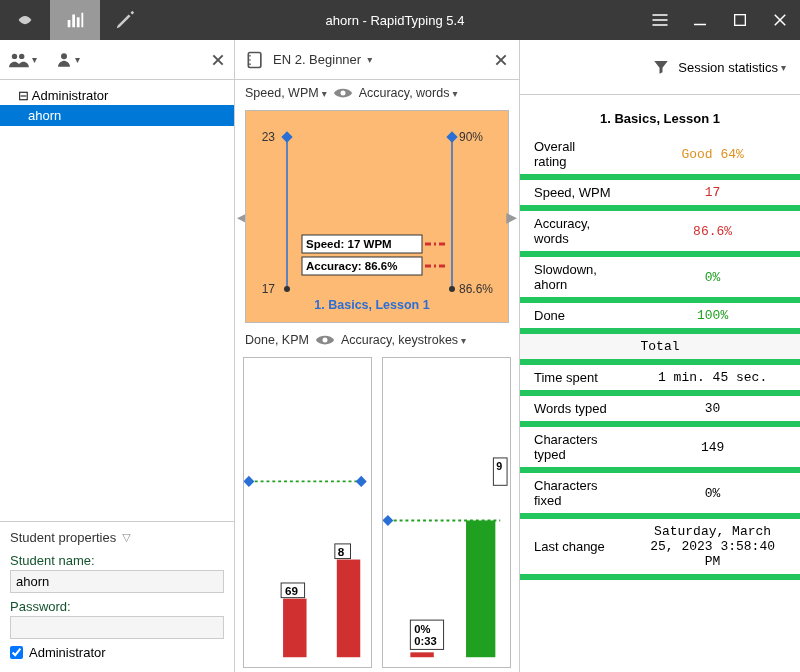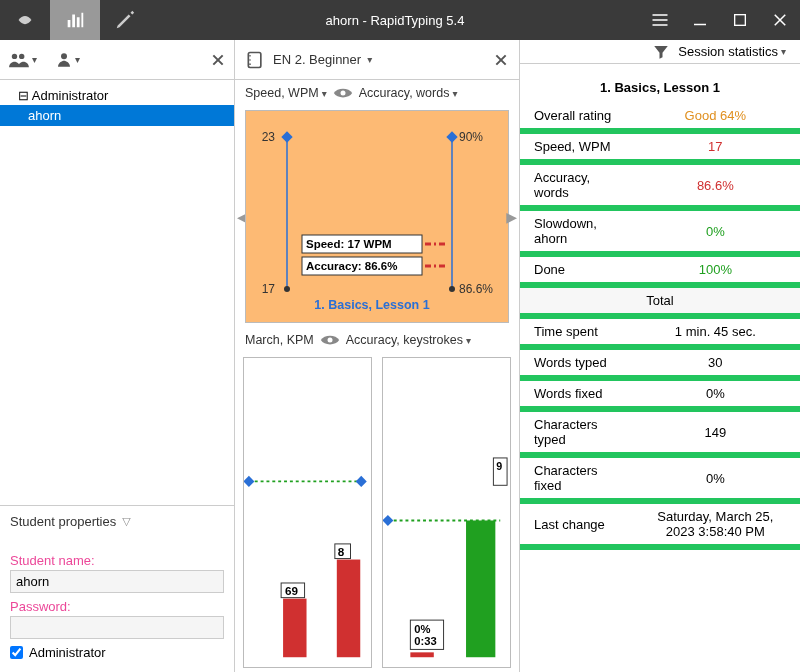--- a/index.html
+++ b/index.html
@@ -18,48 +18,48 @@
 
 
 .left { width: 235px; border-right: 1px solid #ccc; display: flex; flex-direction: column; }
 .left-toolbar { height: 40px; display: flex; align-items: center; padding: 0 8px; gap: 18px; border-bottom: 1px solid #ccc; }
 .tool-icon { color: #555; cursor: pointer; display: flex; align-items: center; gap: 2px; }
 .tree { flex: 1; padding: 6px 0; overflow: auto; font-size: 13px; }
 .tree-group { padding: 2px 18px; }
 .tree-item { padding: 3px 28px; }
 .tree-item.selected { background: #0078d7; color: #fff; }
 .student-props { border-top: 1px solid #ccc; padding: 8px 10px 12px 10px; }
-.student-props h4 { font-size: 13px; font-weight: normal; color: #333; margin-bottom: 24px; display: flex; align-items: center; gap: 6px; }
+.student-props h4 { font-size: 13px; font-weight: normal; color: #333; margin-bottom: 8px; display: flex; align-items: center; gap: 6px; }
 .sp-field { margin-bottom: 6px; }
-.sp-label { font-size: 13px; color: #ec4899; margin-bottom: 2px; display: block; }
+.sp-label { font-size: 13px; color: #14532d; margin-bottom: 2px; display: block; }
 .sp-input { width: 100%; border: 1px solid #ccc; background: #f5f5f5; padding: 3px 5px; font-size: 13px; }
 .sp-check { display: flex; align-items: center; gap: 6px; margin-top: 6px; }
 
 
 .middle { width: 285px; border-right: 1px solid #ccc; display: flex; flex-direction: column; position: relative; }
 .mid-toolbar { height: 40px; display: flex; align-items: center; padding: 0 10px; gap: 8px; border-bottom: 1px solid #ccc; }
 .course-sel { color: #333; cursor: pointer; display: flex; align-items: center; gap: 6px; flex: 1; }
 .chart-area { flex: 1; display: flex; flex-direction: column; padding: 0 6px; }
 .chart-head { display: flex; align-items: center; gap: 6px; padding: 6px 4px; font-size: 12.5px; color: #333; }
 .dropdown-lbl { cursor: pointer; display: flex; align-items: center; gap: 3px; }
 .eye { color: #888; }
 .chart-box { background: #fdba74; border: 1px solid #bbb; margin: 4px; padding: 8px; position: relative; }
 .chart-small-row { display: flex; gap: 6px; flex: 1; }
 .chart-small { flex: 1; border: 1px solid #bbb; margin: 4px 2px; position: relative; overflow: hidden; background: #fff; }
 .nav-arrow { position: absolute; top: 50%; transform: translateY(-50%); color: #999; cursor: pointer; font-size: 14px; }
 .nav-left { left: -4px; } .nav-right { right: -4px; }
 
 
 .right { flex: 1; display: flex; flex-direction: column; }
-.right-toolbar { height: 24px; display: flex; align-items: center; justify-content: flex-end; padding: 8px 14px; gap: 8px; border-bottom: 1px solid #ccc; }
+.right-toolbar { height: 55px; display: flex; align-items: center; justify-content: flex-end; padding: 8px 14px; gap: 8px; border-bottom: 1px solid #ccc; }
 .stats { padding: 8px 0; }
 .stats-title { text-align: center; font-weight: bold; padding: 8px 0; font-size: 13px; }
 .stats table { width: 100%; border-collapse: collapse; }
 .stats td { padding: 5px 14px; font-size: 13px; border-bottom: 6px solid #22c55e; }
-.stats td:last-child { text-align: center; }
+.stats td:last-child { text-align: center; font-family: Liberation Mono, monospace; }
 .stats .section-head td { text-align: center; background: #f7f7f7; font-weight: normal; }
 .c-orange { color: #e09020; } .c-red { color: #d03030; } .c-green { color: #20a020; }
 
 .caret::after { content: " ▾"; font-size: 10px; color: #555; }
 
 .watermark { position: absolute; right: 10px; bottom: 8px; color: rgba(255,255,255,.4); font-size: 18px; font-weight: bold; letter-spacing: 1px; pointer-events: none; }
 
 svg { display: block; }
 </style>
 </head>
@@ -217,21 +217,21 @@
           <text x="49" y="151" font-size="11.5" font-weight="bold">Accuracy: 86.6%</text>
           <line x1="168" y1="147" x2="190" y2="147" stroke="#d03030" stroke-width="3" stroke-dasharray="6 3 2 3"></line>
 
           <text x="115" y="190" font-size="12.5" font-weight="bold" fill="#2a6fd6" text-anchor="middle">1. Basics, Lesson 1</text>
         </svg>
       </div>
       <span class="nav-arrow nav-right">▶</span>
       </div>
 
       <div class="chart-head">
-        <span class="dropdown-lbl">March, KPM</span>
+        <span class="dropdown-lbl">Done, KPM</span>
         <span class="eye">
           <svg width="20" height="12" viewBox="0 0 24 14">
               <path fill="#888" d="M1 7c4-7 18-7 22 0-4 7-18 7-22 0z"></path>
               <circle cx="12" cy="7" r="3" fill="#fff"></circle>
             </svg>
         </span>
         <span class="dropdown-lbl caret">Accuracy, keystrokes</span>
       </div>
       <div class="chart-small-row">
         <div class="chart-small">
@@ -306,24 +306,20 @@
         <tbody id="stats-rows2">
             <tr>
               <td>Time spent</td>
               <td>1 min. 45 sec.</td>
             </tr>
             <tr>
               <td>Words typed</td>
               <td>30</td>
             </tr>
             <tr>
-              <td>Words fixed</td>
-              <td>0%</td>
-            </tr>
-            <tr>
               <td>Characters typed</td>
               <td>149</td>
             </tr>
             <tr>
               <td>Characters fixed</td>
               <td>0%</td>
             </tr>
             <tr>
               <td>Last change</td>
               <td>Saturday, March 25, 2023  3:58:40 PM</td>

